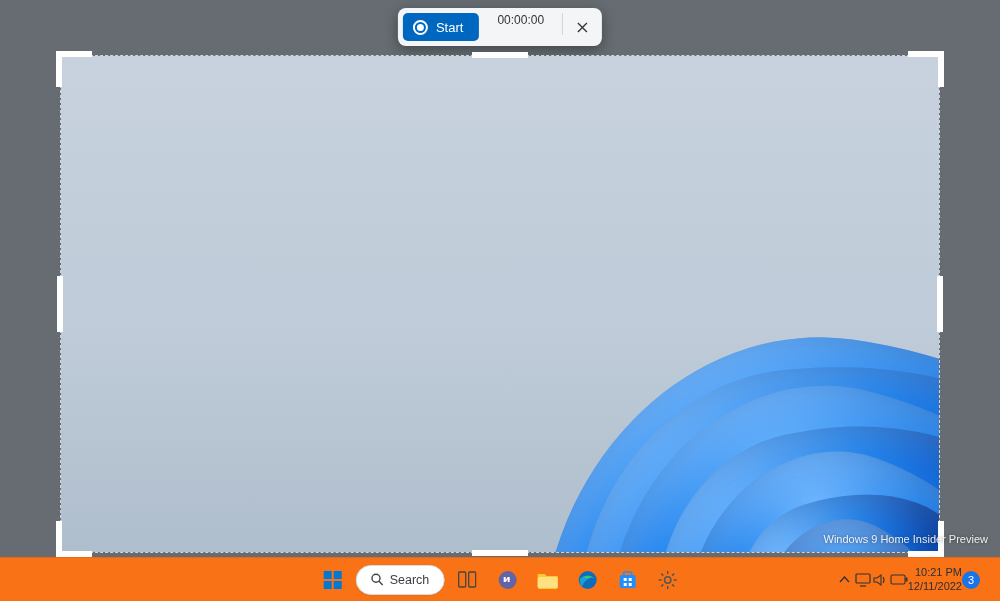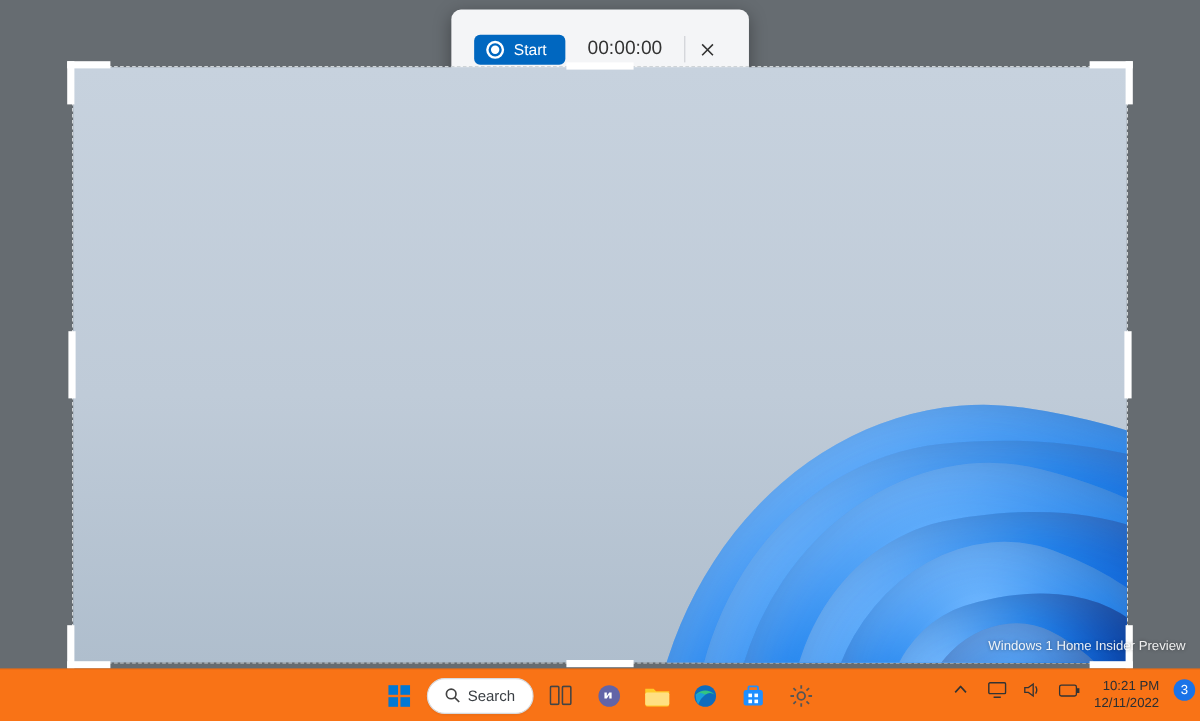--- a/index.html
+++ b/index.html
@@ -63,41 +63,41 @@
   .eval-watermark {
     position: absolute; right: 12px; bottom: 54px;
     text-align: right; color: rgba(255,255,255,0.9);
     font-size: 11px; line-height: 1.4;
     text-shadow: 0 0 3px rgba(0,0,0,0.4);
   }
 
   
   .recorder {
     position: absolute; top: 8px; left: 50%; transform: translateX(-50%);
-    display: flex; align-items: center;
+    display: flex; 
     background: #f4f5f7; border-radius: 8px;
-    padding: 19px; gap: 4px;
+    padding: 5px; gap: 4px;
     box-shadow: 0 4px 14px rgba(0,0,0,0.35);
   }
   .btn-start {
     display: flex; align-items: center; gap: 8px;
     background: #0067c0; color: #fff;
     border-radius: 5px; padding: 5px 16px 5px 10px;
     font-size: 13px; cursor: pointer;
   }
   .rec-icon {
     width: 15px; height: 15px; border-radius: 50%;
     border: 2px solid #fff; display:flex;
     align-items:center; justify-content:center;
   }
   .rec-icon::after {
     content:""; width:7px; height:7px; border-radius:50%; background:#fff;
   }
   .timer {
-    font-size: 16px; color:#333; padding: 0 14px;
+    font-size: 12px; color:#333; padding: 0 14px;
     min-width: 66px; text-align:center;
   }
   .divider { width:1px; height:22px; background:#cfd2d6; }
   .btn-close {
     width: 30px; height: 28px; display:flex;
     align-items:center; justify-content:center;
     font-size: 14px; color:#333; cursor:pointer;
   }
 
   
@@ -117,22 +117,22 @@
     border-radius: 4px; cursor:pointer;
   }
   .search-pill {
     display:flex; align-items:center; gap:6px;
     background:#fff; border:1px solid #d7dade;
     border-radius: 18px; height:30px; padding:0 14px;
     font-size: 12.5px; color:#3a3f44; cursor:pointer;
     box-shadow: 0 1px 2px rgba(0,0,0,0.06);
   }
   .taskbar-right {
-    margin-left:auto; display:flex; align-items:flex-start;
-    gap:12px; padding-right:4px; font-size:11px; color:#2c2f33;
+    margin-left:auto; display:flex; align-items:center;
+    padding-right:20px; font-size:11px; color:#2c2f33;
   }
   .tray-icon {
     width:18px; height:18px; display:flex;
     align-items:center; justify-content:center; cursor:pointer;
   }
   .clock { text-align:right; line-height:1.2; cursor:pointer; }
   .notif-badge {
     width:18px; height:18px; border-radius:50%;
     background:#1a73e8; color:#fff; font-size:11px;
     display:flex; align-items:center; justify-content:center;
@@ -174,21 +174,21 @@
   <div class="handle tr"></div>
   <div class="handle bl"></div>
   <div class="handle br"></div>
   <div class="side-handle top"></div>
   <div class="side-handle bottom"></div>
   <div class="side-handle left"></div>
   <div class="side-handle right"></div>
 </div>
 
 <div class="eval-watermark">
-  <div>Windows 1 Home Insider Preview</div>
+  <div>Windows 9 Home Insider Preview</div>
 </div>
 
 <div class="taskbar">
   <div class="taskbar-center">
     <div class="tb-item">
       <svg width="20" height="20" viewBox="0 0 20 20">
         <rect x="1" y="1" width="8" height="8" fill="#0078d4"></rect>
         <rect x="11" y="1" width="8" height="8" fill="#0078d4"></rect>
         <rect x="1" y="11" width="8" height="8" fill="#0078d4"></rect>
         <rect x="11" y="11" width="8" height="8" fill="#0078d4"></rect>

